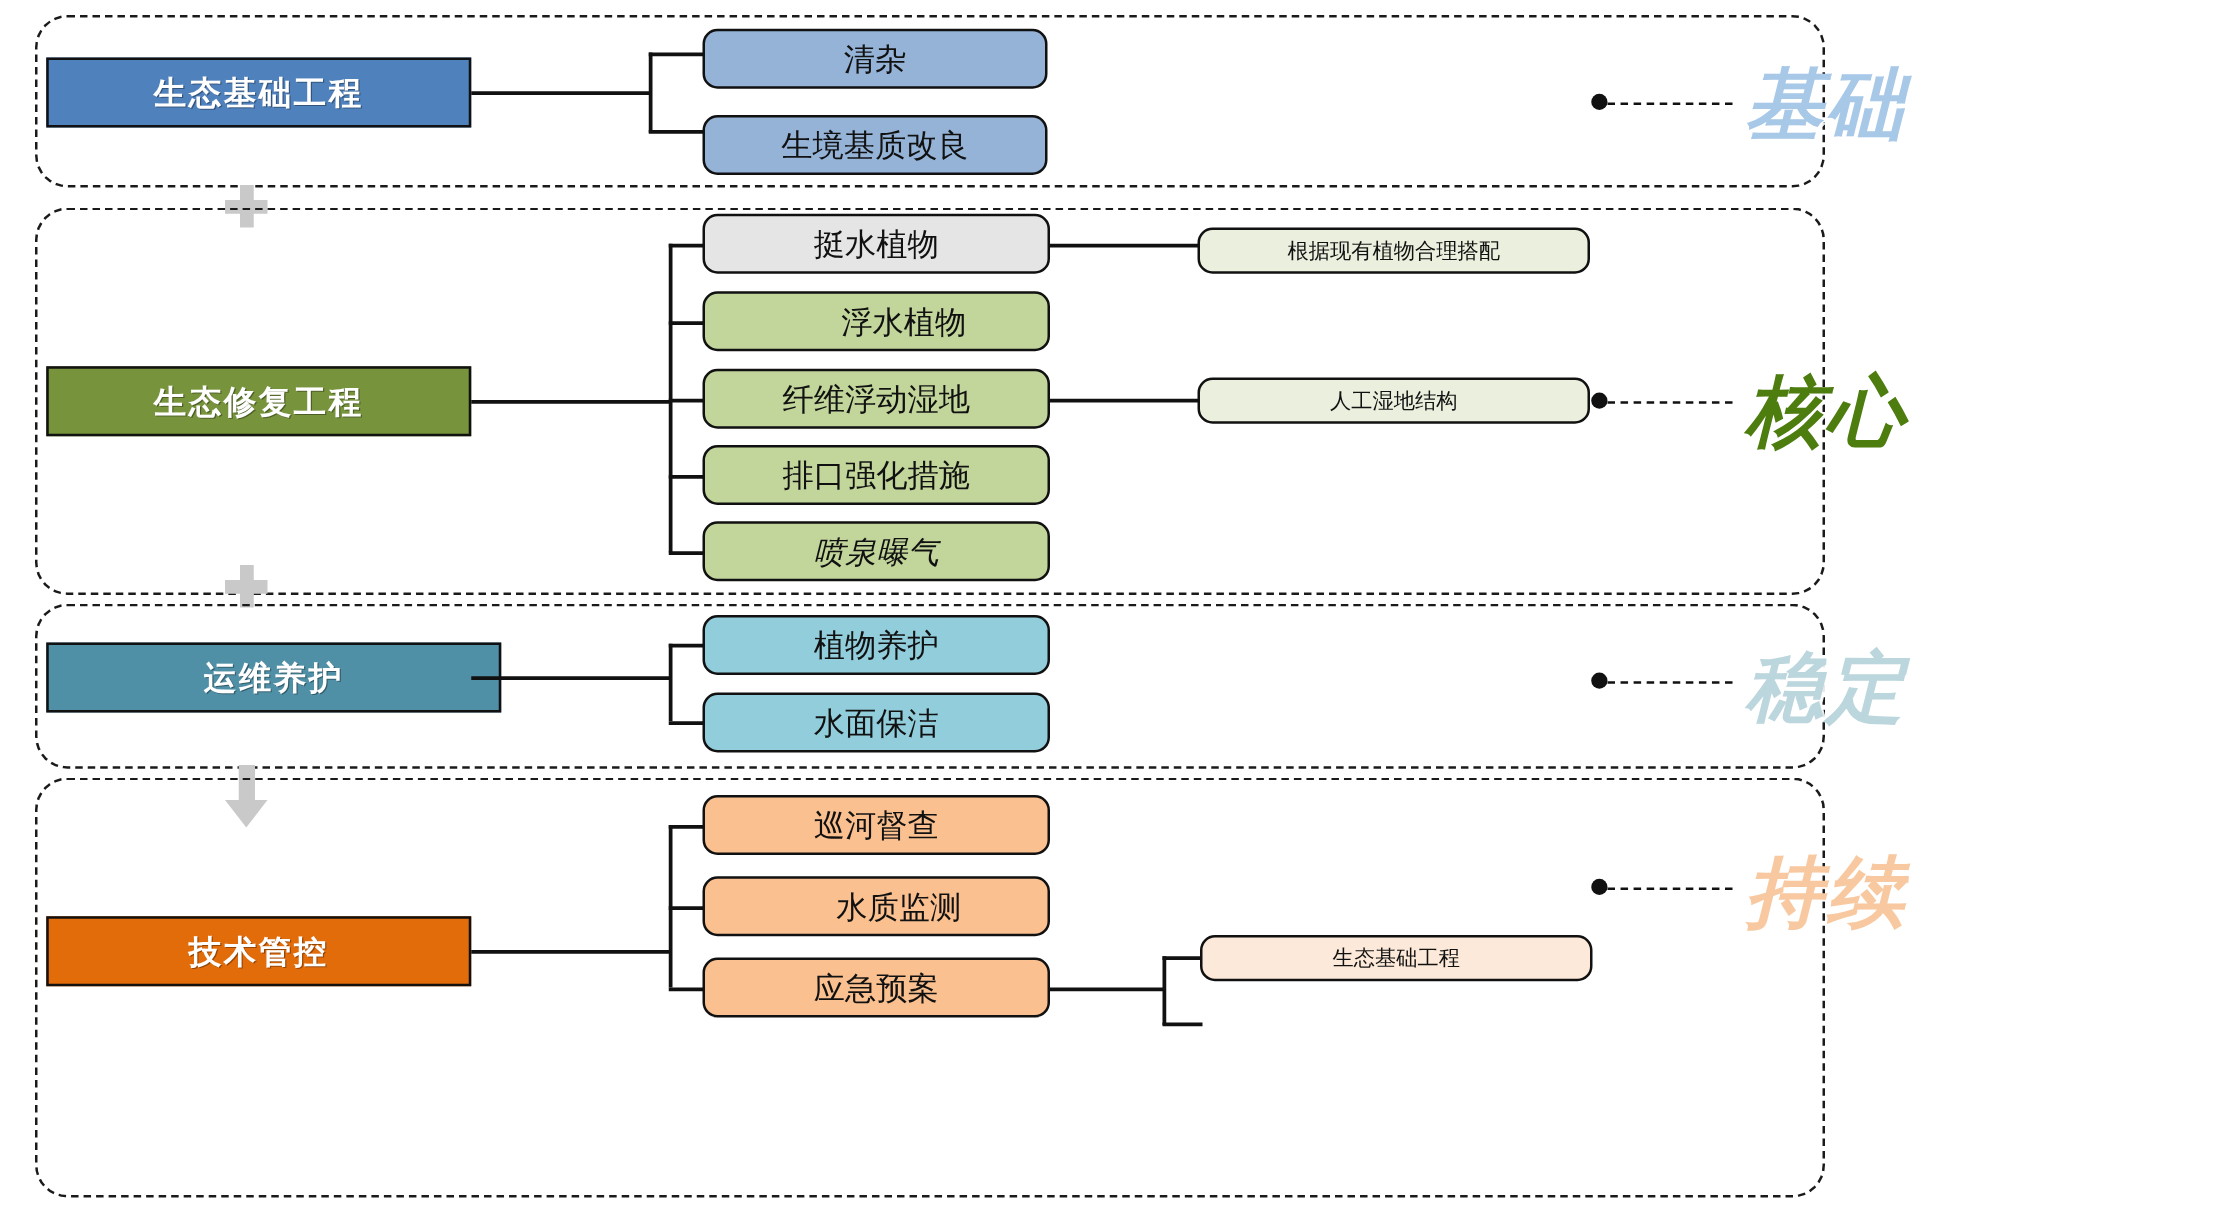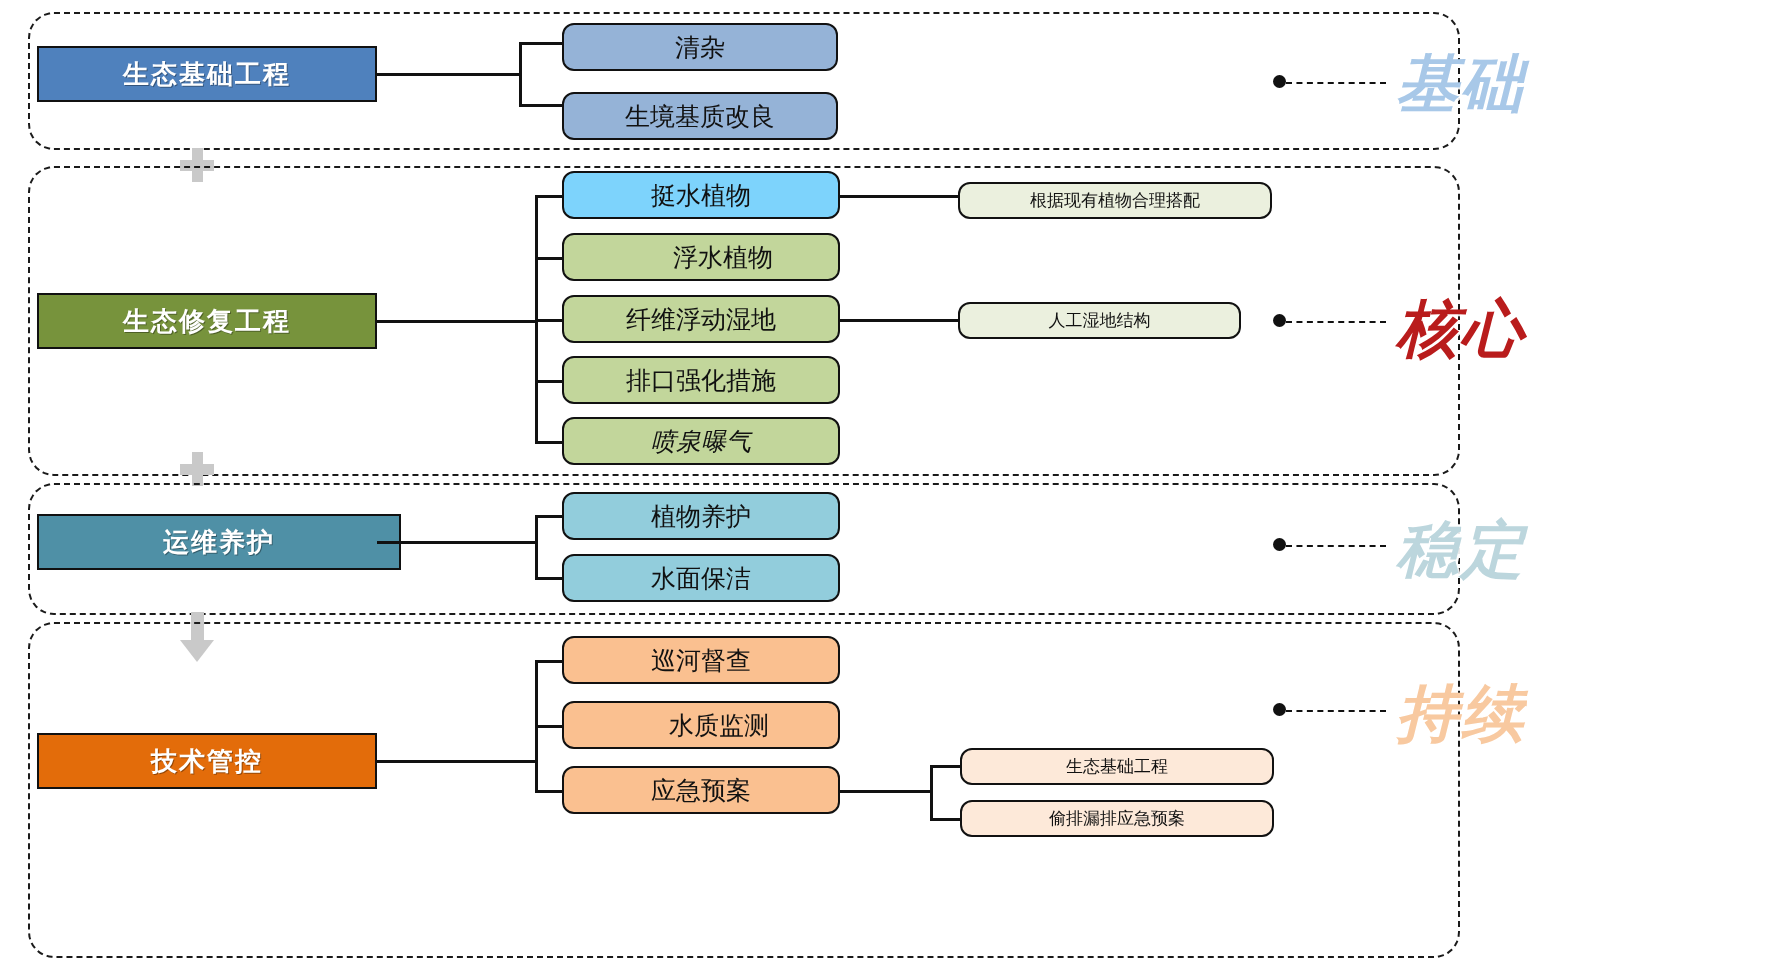--- a/index.html
+++ b/index.html
@@ -120,35 +120,35 @@
 
   <div class="hline" style="left:377px;top:320px;width:160px;"></div>
   <div class="vline" style="left:535px;top:195px;height:247px;"></div>
 
   <div class="hline" style="left:535px;top:195px;width:28px;"></div>
   <div class="hline" style="left:535px;top:257px;width:28px;"></div>
   <div class="hline" style="left:535px;top:319px;width:28px;"></div>
   <div class="hline" style="left:535px;top:380px;width:28px;"></div>
   <div class="hline" style="left:535px;top:441px;width:28px;"></div>
 
-  <div class="lvl2" style="left:562px;top:171px;width:278px;height:48px;background:#7dd3fc;font-size:25px;text-align:right;">挺水植物</div>
+  <div class="lvl2" style="left:562px;top:171px;width:278px;height:48px;background:#e5e5e5;font-size:25px;text-align:right;">挺水植物</div>
   <div class="lvl2" style="left:562px;top:233px;width:278px;height:48px;background:#c2d69b;font-size:25px;padding-left:44px;">浮水植物</div>
   <div class="lvl2" style="left:562px;top:356px;width:278px;height:48px;background:#c2d69b;font-size:25px;">排口强化措施</div>
   <div class="lvl2" style="left:562px;top:295px;width:278px;height:48px;background:#c2d69b;font-size:25px;">纤维浮动湿地</div>
   <div class="lvl2" style="left:562px;top:417px;width:278px;height:48px;background:#c2d69b;font-size:25px;font-style:italic;">喷泉曝气</div>
 
   <div class="hline" style="left:840px;top:195px;width:119px;"></div>
   <div class="note" style="left:958px;top:182px;width:314px;height:37px;background:#ebf0de;font-size:17px;">根据现有植物合理搭配</div>
 
   <div class="hline" style="left:840px;top:319px;width:119px;"></div>
-  <div class="note" style="left:958px;top:302px;width:283px;height:37px;background:#ebf0de;font-size:17px;">人工湿地结构</div>
+  <div class="note" style="left:958px;top:302px;width:314px;height:37px;background:#ebf0de;font-size:17px;">人工湿地结构</div>
 
   <div class="dot" style="left:1273px;top:314px;"></div>
   <div class="leader" style="left:1286px;top:321px;width:100px;"></div>
-  <div class="tag" style="left:1396px;top:287px;color:#b91c1c;">核心</div>
+  <div class="tag" style="left:1396px;top:287px;color:#4d7c0f;">核心</div>
 
   <div class="plus" style="left:180px;top:452px;width:34px;height:34px;">
     <div class="pv" style="left:12px;top:0;width:11px;height:34px;"></div>
     <div class="ph" style="left:0;top:12px;width:34px;height:11px;"></div>
   </div>
 
   <div class="group" style="left:28px;top:483px;width:1432px;height:132px;"></div>
 
   <div class="lvl1" style="left:37px;top:514px;width:364px;height:56px;background:#4f90a6;font-size:26px;">运维养护</div>
 
@@ -182,19 +182,18 @@
   <div class="lvl2" style="left:562px;top:636px;width:278px;height:48px;background:#fac090;font-size:25px;">巡河督查</div>
   <div class="lvl2" style="left:562px;top:701px;width:278px;height:48px;background:#fac090;font-size:25px;padding-left:36px;">水质监测</div>
   <div class="lvl2" style="left:562px;top:766px;width:278px;height:48px;background:#fac090;font-size:25px;">应急预案</div>
 
   <div class="hline" style="left:840px;top:790px;width:92px;"></div>
   <div class="vline" style="left:930px;top:765px;height:55px;"></div>
   <div class="hline" style="left:930px;top:765px;width:32px;"></div>
   <div class="hline" style="left:930px;top:818px;width:32px;"></div>
 
   <div class="note" style="left:960px;top:748px;width:314px;height:37px;background:#fde9d9;font-size:17px;">生态基础工程</div>
-  <div class="note" style="left:960px;top:800px;width:314px;height:37px;background:#fde9d9;font-size:17px;">偷排漏排应急预案</div>
 
   <div class="dot" style="left:1273px;top:703px;"></div>
   <div class="leader" style="left:1286px;top:710px;width:100px;"></div>
   <div class="tag" style="left:1396px;top:672px;color:#f8c9a0;">持续</div>
 
 </div>
 
 </body></html>

